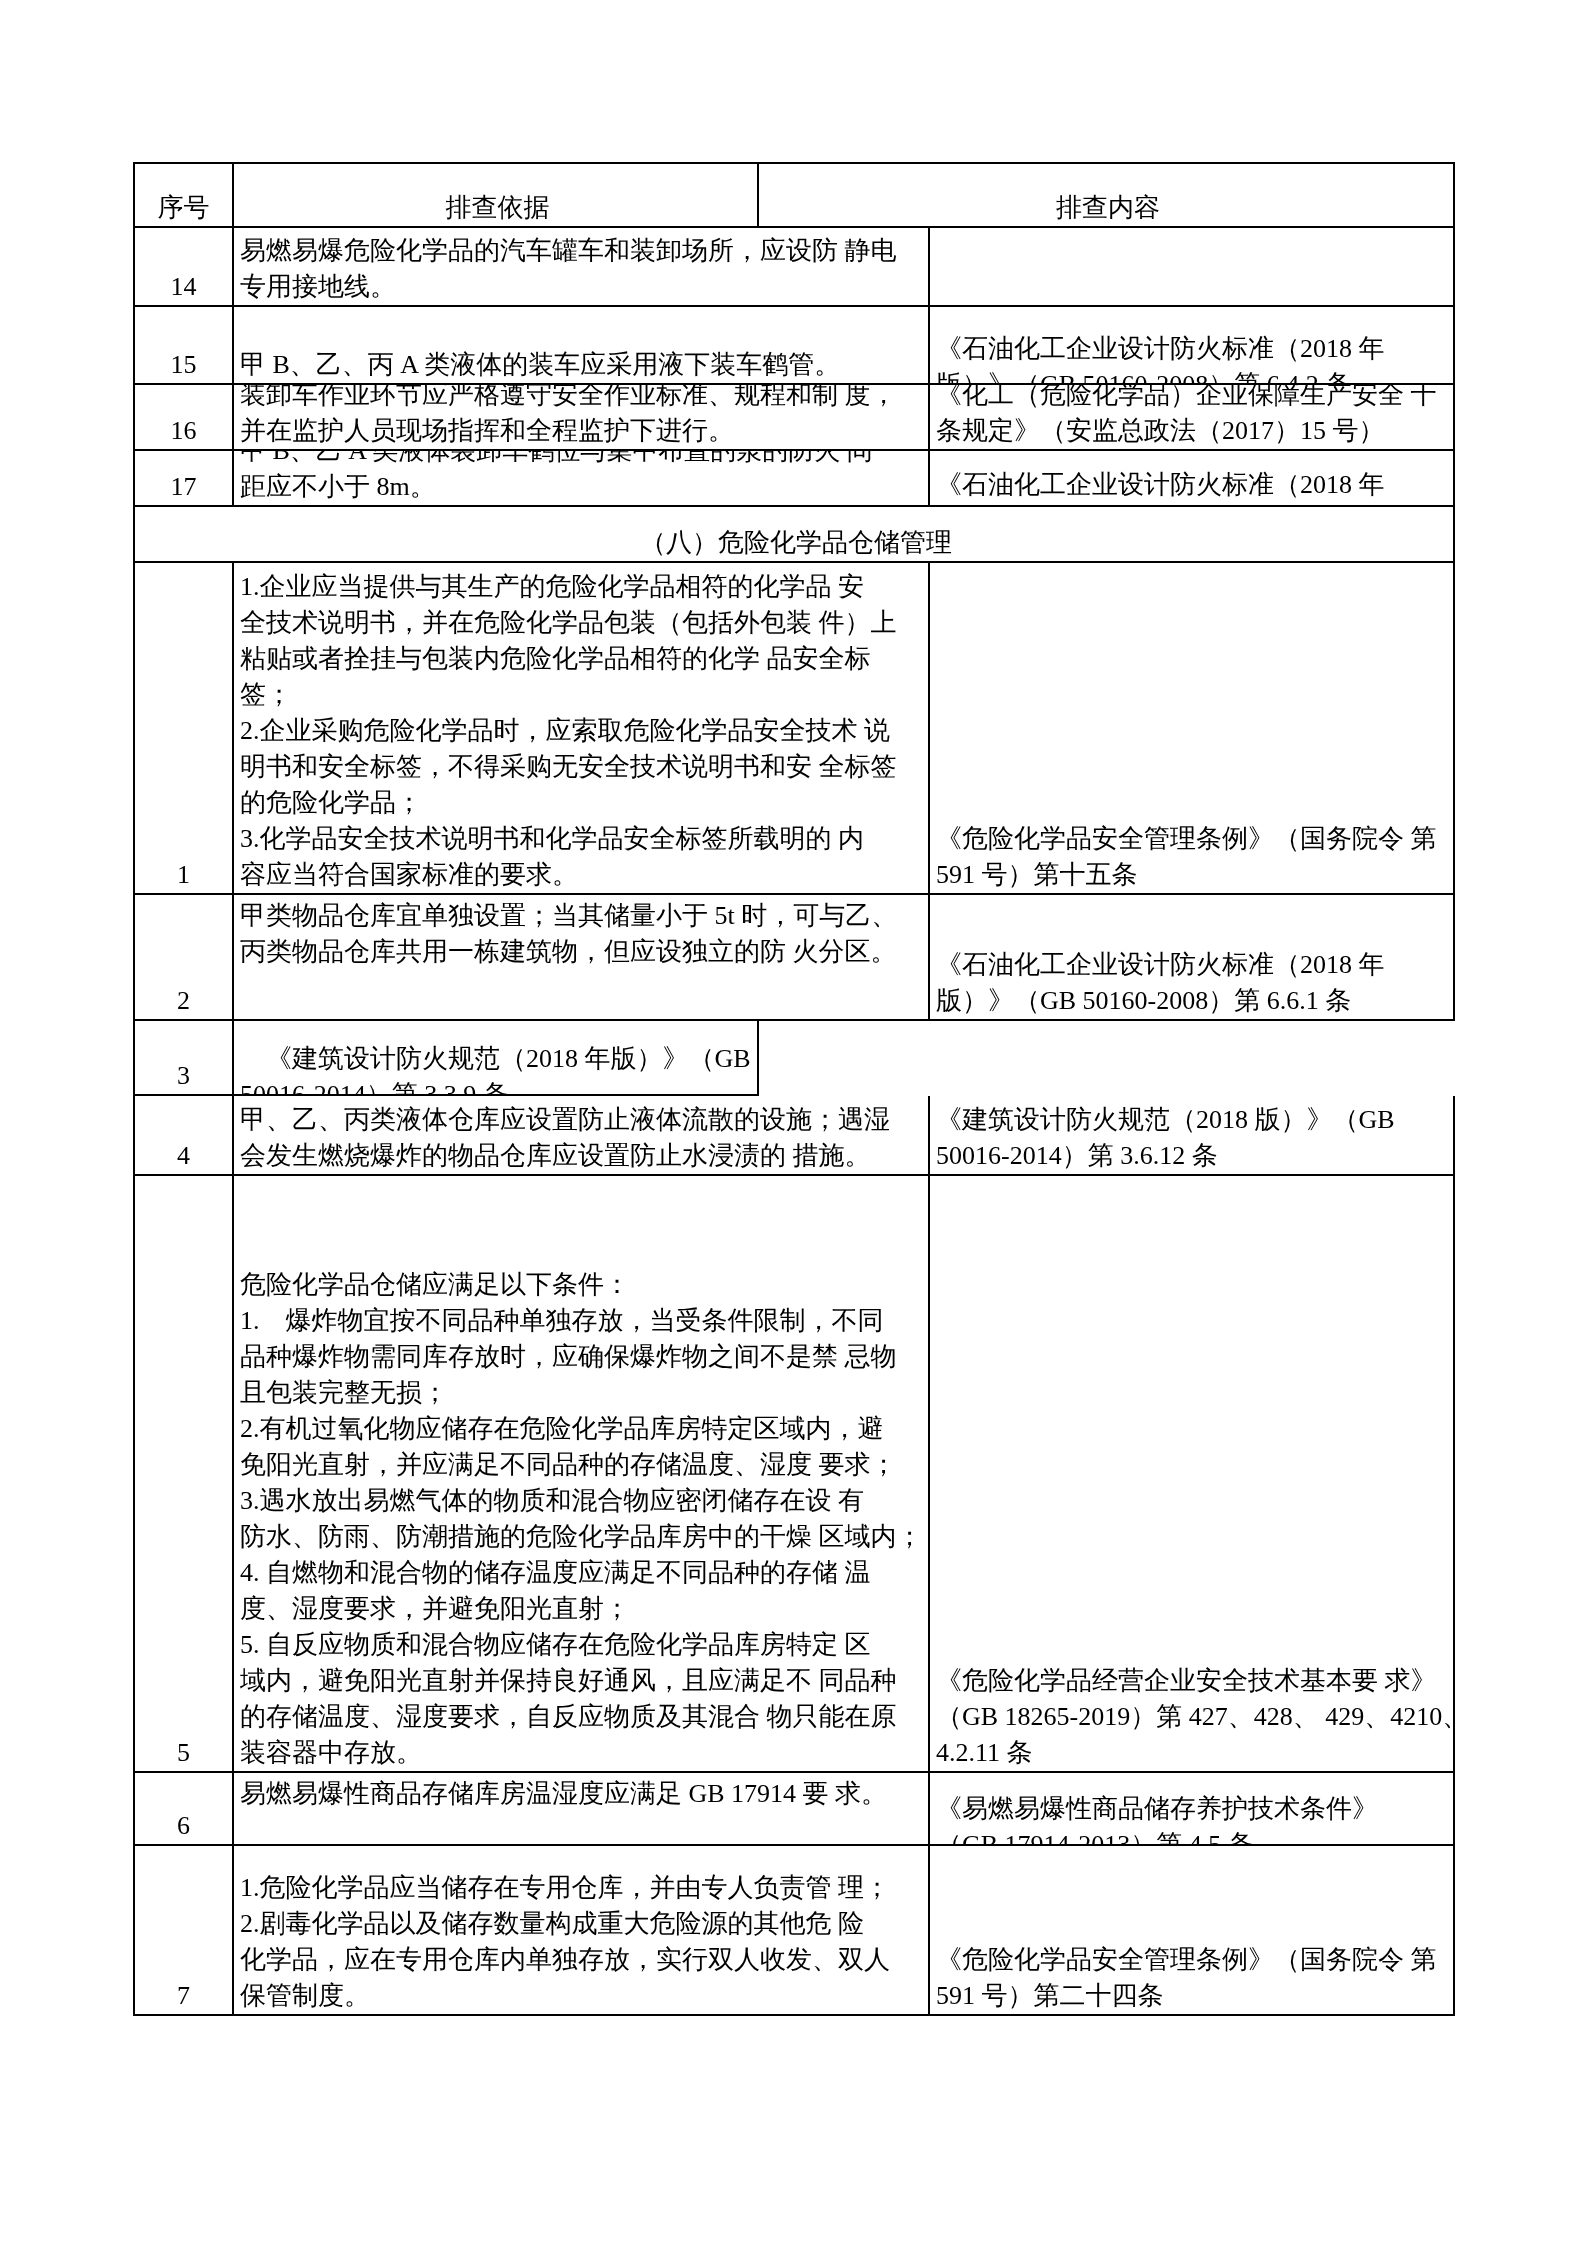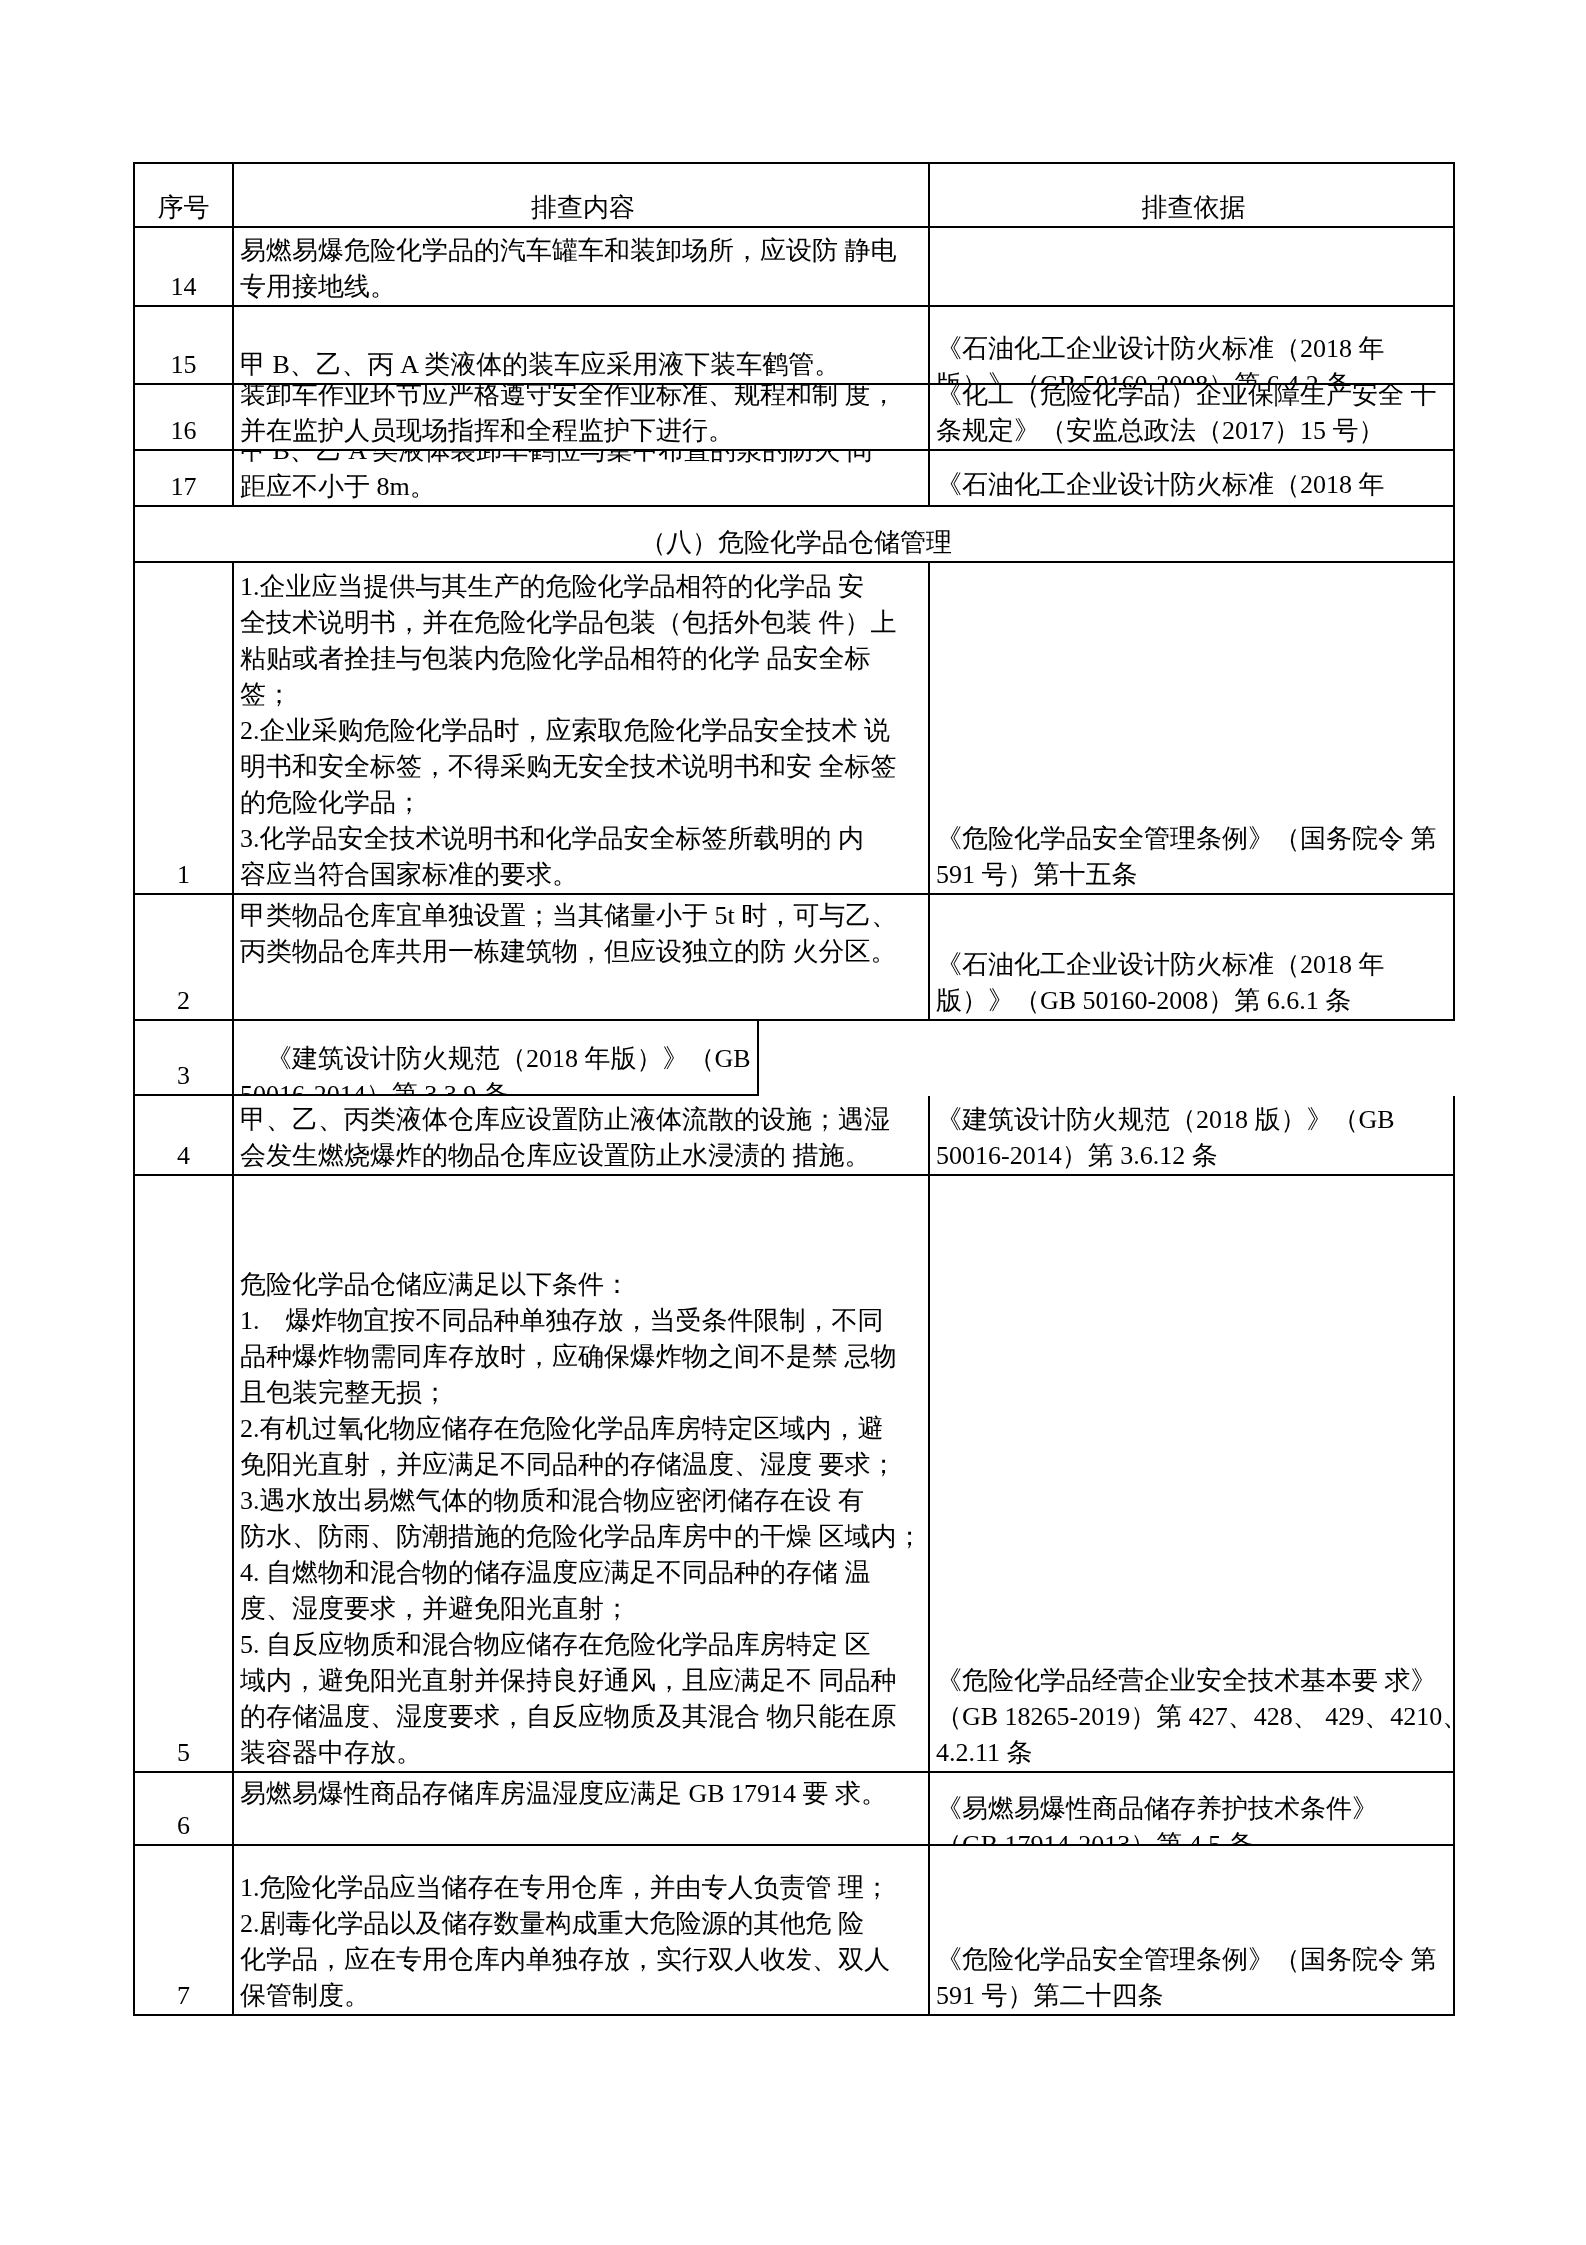--- a/index.html
+++ b/index.html
@@ -39,25 +39,25 @@
 </style>
 </head>
 <body>
 
 <div class="tbl">
 
   <div class="tr h64">
     <div class="td c1 hdr">
       <div class="cin">序号</div>
     </div>
+    <div class="td c3 hdr">
+      <div class="cin">排查依据</div>
+    </div>
     <div class="td c2 hdr">
       <div class="cin">排查内容</div>
-    </div>
-    <div class="td c3 hdr">
-      <div class="cin">排查依据</div>
     </div>
   </div>
 
   <div class="tr h79">
     <div class="td c1">
       <div class="cin">14</div>
     </div>
     <div class="td c2">
       <div class="cin">易燃易爆危险化学品的汽车罐车和装卸场所，应设防 静电
 专用接地线。</div>

